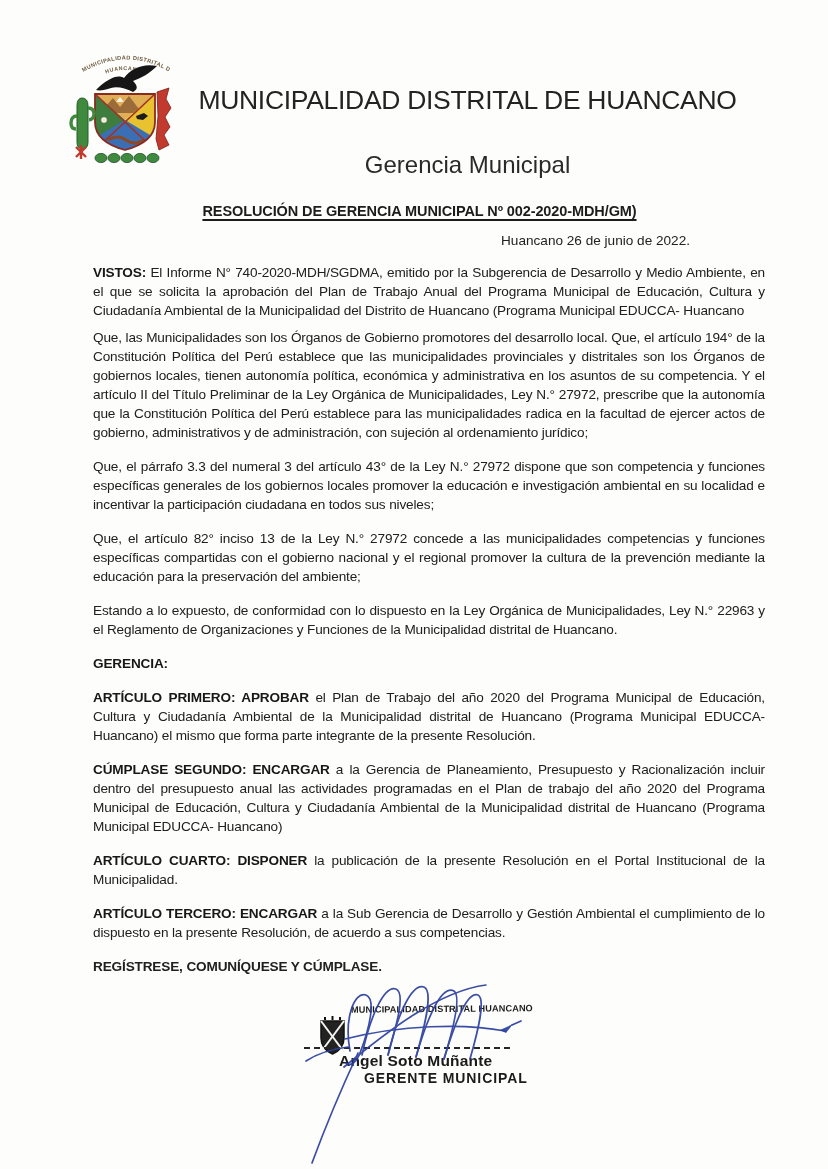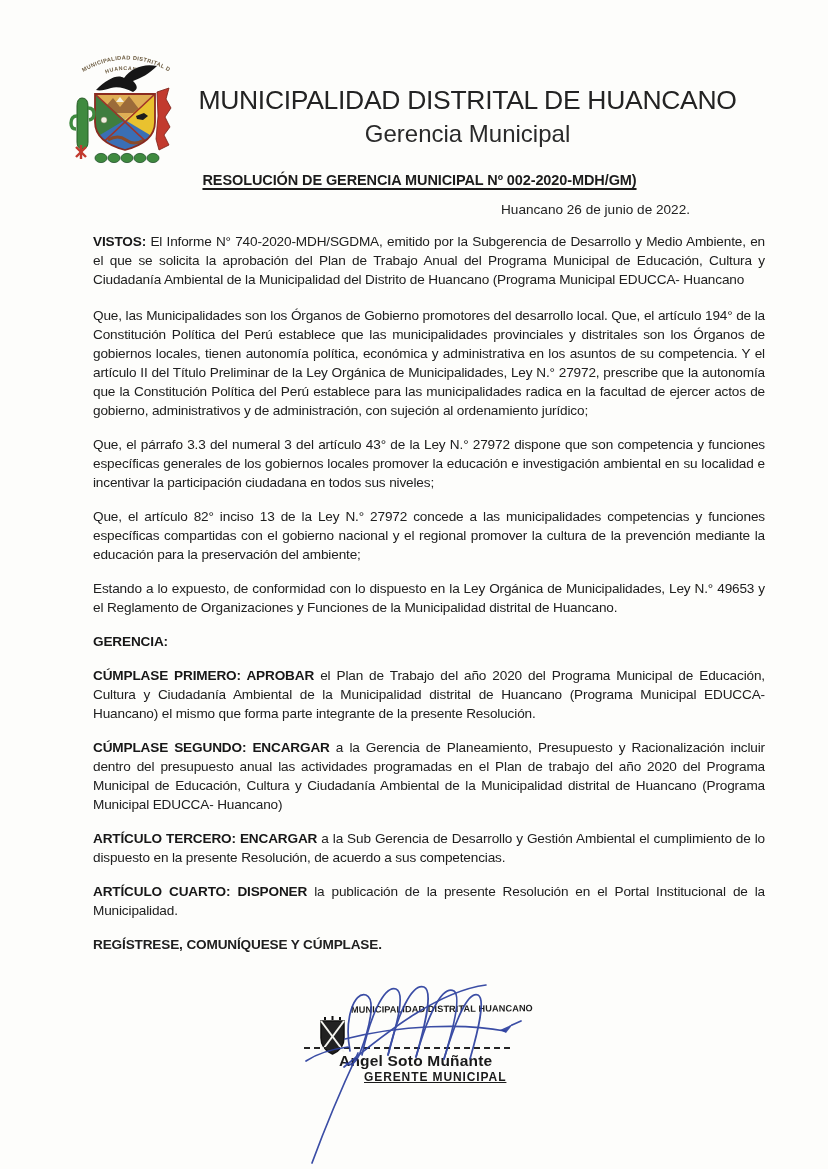--- a/index.html
+++ b/index.html
@@ -27,20 +27,21 @@
   .org-name {
     font-size: 26.5px;
     letter-spacing: -0.3px;
     color: #232323;
     line-height: 32px;
   }
   .dept {
     font-size: 24px;
     color: #2a2a2a;
     line-height: 36px;
+    margin-top: 31px;
   }
   .res-title {
     margin-top: 20px;
     text-align: center;
     font-size: 14.5px;
     font-weight: 700;
     letter-spacing: -0.1px;
     color: #1c1c1c;
     padding-left: 11px;
   }
@@ -62,21 +63,21 @@
     padding: 0 63px 0 93px;
   }
   .content p {
     font-size: 13.6px;
     line-height: 19px;
     letter-spacing: -0.15px;
     text-align: justify;
     margin-top: 15px;
     color: #202020;
   }
-  .content p.attached { margin-top: 17px; }
+  .content p.attached { margin-top: 8px; }
   .content p b { font-weight: 700; color: #171717; }
   .closing { font-weight: 700; }
   
   .sig-block {
     position: absolute;
     left: 300px; top: 975px;
     width: 440px; height: 194px;
   }
   .stamp-header {
     position: absolute;
@@ -104,26 +105,25 @@
     left: 39px; top: 77px;
     font-size: 15.5px;
     font-weight: 700;
     letter-spacing: 0.2px;
     color: #1a1a1a;
     white-space: nowrap;
   }
   .signer-title {
     position: absolute;
     left: 64px; top: 95px;
-    font-size: 12px;
+    font-size: 14px;
     font-weight: 700;
     letter-spacing: 0.9px;
     color: #1b1b1b;
     white-space: nowrap;
-    text-decoration: underline;
   }
   .sig-ink {
     position: absolute;
     left: 0; top: 0;
     width: 440px; height: 194px;
     pointer-events: none;
   }
 </style>
 </head>
 <body>
@@ -196,28 +196,28 @@
   </div>
 
   <div class="date-line">Huancano 26 de junio de 2022.</div>
 
   <div class="content">
     <p><b>VISTOS:</b><span> El Informe N° 740-2020-MDH/SGDMA, emitido por la Subgerencia de Desarrollo y Medio Ambiente, en el que se solicita la aprobación del Plan de Trabajo Anual del Programa Municipal de Educación, Cultura y Ciudadanía Ambiental de la Municipalidad del Distrito de Huancano (Programa Municipal EDUCCA- Huancano</span></p>
 
     <p class="attached">Que, las Municipalidades son los Órganos de Gobierno promotores del desarrollo local. Que, el artículo 194° de la Constitución Política del Perú establece que las municipalidades provinciales y distritales son los Órganos de gobiernos locales, tienen autonomía política, económica y administrativa en los asuntos de su competencia. Y el artículo II del Título Preliminar de la Ley Orgánica de Municipalidades, Ley N.° 27972, prescribe que la autonomía que la Constitución Política del Perú establece para las municipalidades radica en la facultad de ejercer actos de gobierno, administrativos y de administración, con sujeción al ordenamiento jurídico;</p>
     <p>Que, el párrafo 3.3 del numeral 3 del artículo 43° de la Ley N.° 27972 dispone que son competencia y funciones específicas generales de los gobiernos locales promover la educación e investigación ambiental en su localidad e incentivar la participación ciudadana en todos sus niveles;</p>
     <p>Que, el artículo 82° inciso 13 de la Ley N.° 27972 concede a las municipalidades competencias y funciones específicas compartidas con el gobierno nacional y el regional promover la cultura de la prevención mediante la educación para la preservación del ambiente;</p>
-    <p>Estando a lo expuesto, de conformidad con lo dispuesto en la Ley Orgánica de Municipalidades, Ley N.° 49653 y el Reglamento de Organizaciones y Funciones de la Municipalidad distrital de Huancano.</p>
+    <p>Estando a lo expuesto, de conformidad con lo dispuesto en la Ley Orgánica de Municipalidades, Ley N.° 22963 y el Reglamento de Organizaciones y Funciones de la Municipalidad distrital de Huancano.</p>
 
     <p><b>GERENCIA:</b></p>
 
-    <p><b>CÚMPLASE PRIMERO: APROBAR</b><span> el Plan de Trabajo del año 2020 del Programa Municipal de Educación, Cultura y Ciudadanía Ambiental de la Municipalidad distrital de Huancano (Programa Municipal EDUCCA- Huancano) el mismo que forma parte integrante de la presente Resolución.</span></p>
+    <p><b>ARTÍCULO PRIMERO: APROBAR</b><span> el Plan de Trabajo del año 2020 del Programa Municipal de Educación, Cultura y Ciudadanía Ambiental de la Municipalidad distrital de Huancano (Programa Municipal EDUCCA- Huancano) el mismo que forma parte integrante de la presente Resolución.</span></p>
     <p><b>CÚMPLASE SEGUNDO: ENCARGAR</b><span> a la Gerencia de Planeamiento, Presupuesto y Racionalización incluir dentro del presupuesto anual las actividades programadas en el Plan de trabajo del año 2020 del Programa Municipal de Educación, Cultura y Ciudadanía Ambiental de la Municipalidad distrital de Huancano (Programa Municipal EDUCCA- Huancano)</span></p>
+    <p><b>ARTÍCULO CUARTO: DISPONER</b><span> la publicación de la presente Resolución en el Portal Institucional de la Municipalidad.</span></p>
     <p><b>ARTÍCULO TERCERO: ENCARGAR</b><span> a la Sub Gerencia de Desarrollo y Gestión Ambiental el cumplimiento de lo dispuesto en la presente Resolución, de acuerdo a sus competencias.</span></p>
-    <p><b>ARTÍCULO CUARTO: DISPONER</b><span> la publicación de la presente Resolución en el Portal Institucional de la Municipalidad.</span></p>
 
     <p class="closing">REGÍSTRESE, COMUNÍQUESE Y CÚMPLASE.</p>
   </div>
 
   <div class="sig-block">
     <div class="stamp-header">MUNICIPALIDAD DISTRITAL HUANCANO</div>
 
     <svg class="stamp-shield" viewBox="0 0 31 42">
       <path d="M4,5 H27 V22 Q27,33 15.5,38 Q4,33 4,22 Z" fill="#222" stroke="#111" stroke-width="1.5"></path>
       <line x1="4" y1="5" x2="27" y2="36" stroke="#f5f5f0" stroke-width="2"></line>

